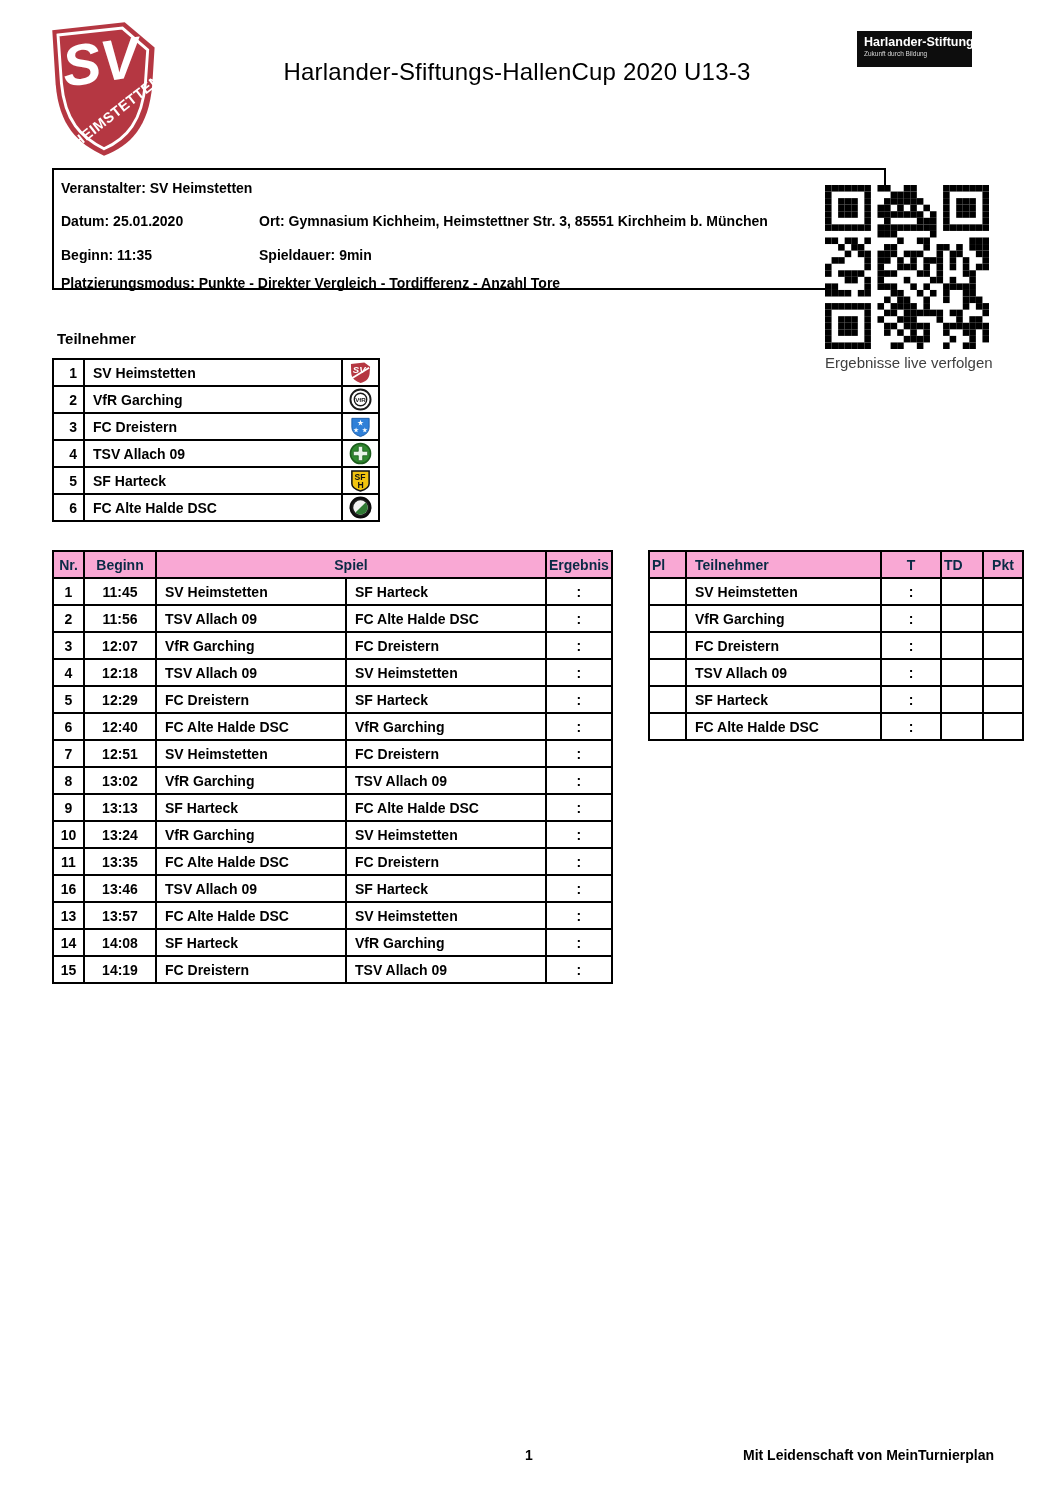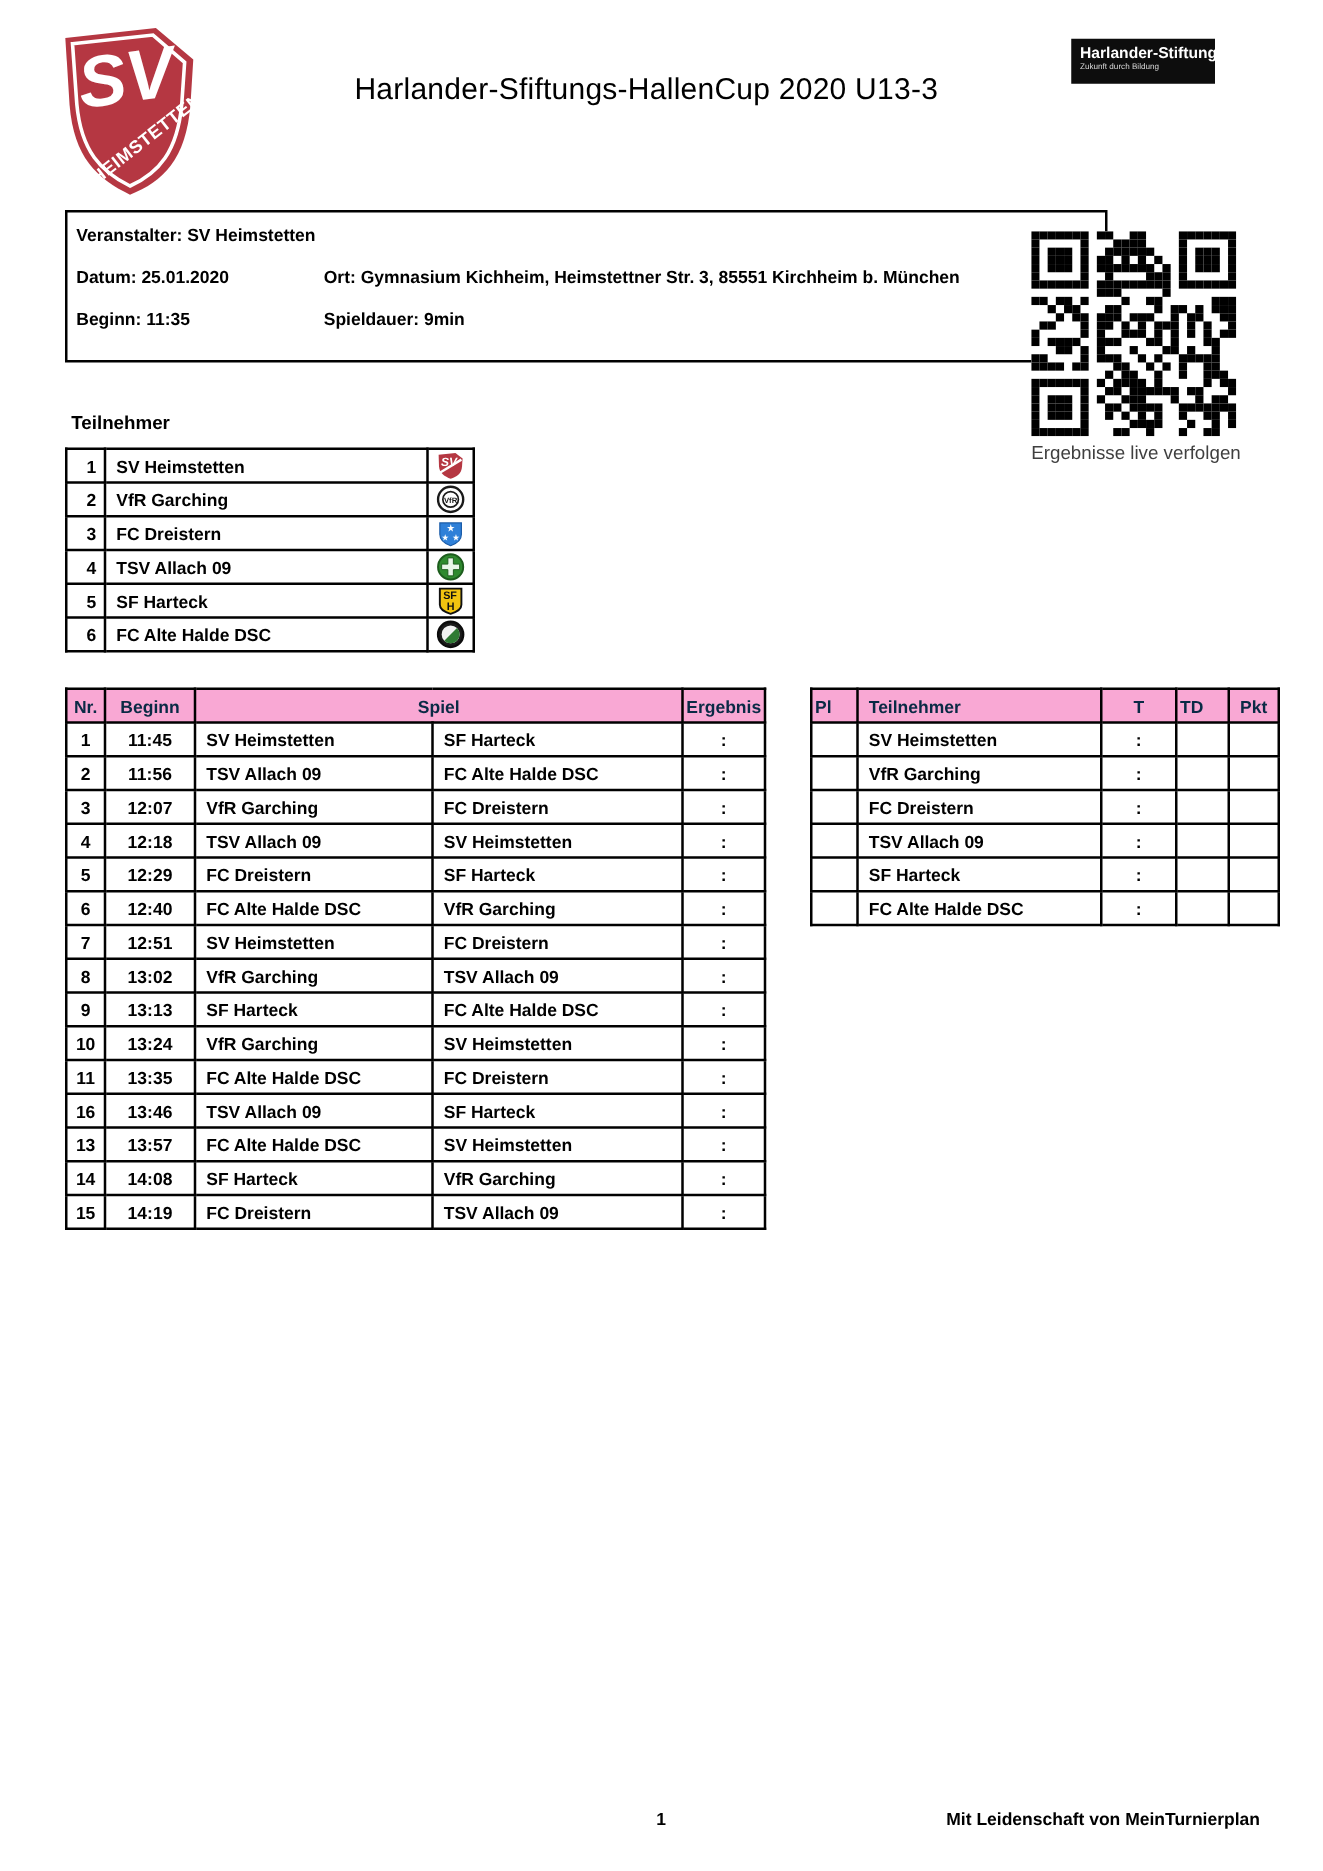--- a/index.html
+++ b/index.html
@@ -60,21 +60,21 @@
   .standings-table { position:absolute; left:648px; top:550px; }
   .st-pl  { width:37px;  text-align:left; }
   .st-team{ width:195px; text-align:left; padding-left:8px !important; }
   .st-t   { width:60px;  text-align:center; }
   .st-td  { width:42px;  text-align:left; }
   .st-pkt { width:40px;  text-align:center; }
 
   
   .footer-page { position:absolute; left:0; top:1447px; width:1058px; text-align:center;
                  font-size:14px; font-weight:600; }
-  .footer-credit { position:absolute; right:50px; top:1447px; font-size:14px; font-weight:600; }
+  .footer-credit { position:absolute; right:64px; top:1447px; font-size:14px; font-weight:600; }
 </style>
 </head>
 <body>
 
 <div class="page">
 
   <div class="club-logo">
     <svg viewBox="0 0 100 120" width="118" height="138">
       <path d="M5,9 L68,2 L94,24 L92,56 C89,93 73,109 50,118 C27,107 11,92 8,56 Z" fill="#B53742"></path>
       <path d="M10,13 L66,7 L88,26 L86,55 C83,88 70,103 50,112 C30,102 16,88 13,55 Z" fill="none" stroke="#ffffff" stroke-width="2.5"></path>
@@ -89,20 +89,21 @@
     <div class="stiftung-title">Harlander-Stiftung</div>
     <div class="stiftung-sub">Zukunft durch Bildung</div>
   </div>
 
   <div class="info-box">
     <span class="ib-veranstalter">Veranstalter: SV Heimstetten</span>
     <span class="ib-datum">Datum: 25.01.2020</span>
     <span class="ib-ort">Ort: Gymnasium Kichheim, Heimstettner Str. 3, 85551 Kirchheim b. München</span>
     <span class="ib-beginn">Beginn: 11:35</span>
     <span class="ib-spieldauer">Spieldauer: 9min</span>
+    <span class="ib-modus">Platzierungsmodus: Punkte - Direkter Vergleich - Tordifferenz - Anzahl Tore</span>
   </div>
 
   <div class="qr-block">
     <svg id="qr" class="qr-svg" viewBox="0 0 162.5 162.5">
         <rect x="0" y="0" width="6.5" height="6.5" fill="#000"></rect>
         <rect x="6.5" y="0" width="6.5" height="6.5" fill="#000"></rect>
         <rect x="13" y="0" width="6.5" height="6.5" fill="#000"></rect>
         <rect x="19.5" y="0" width="6.5" height="6.5" fill="#000"></rect>
         <rect x="26" y="0" width="6.5" height="6.5" fill="#000"></rect>
         <rect x="32.5" y="0" width="6.5" height="6.5" fill="#000"></rect>

